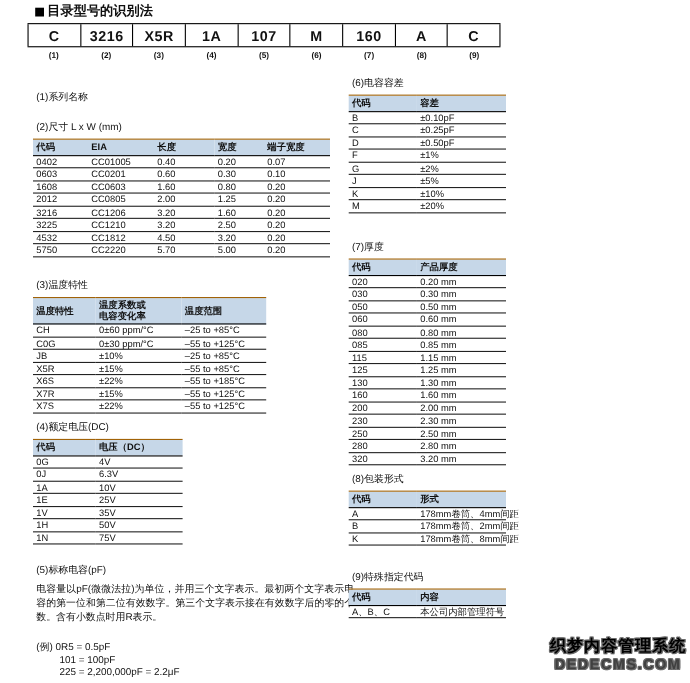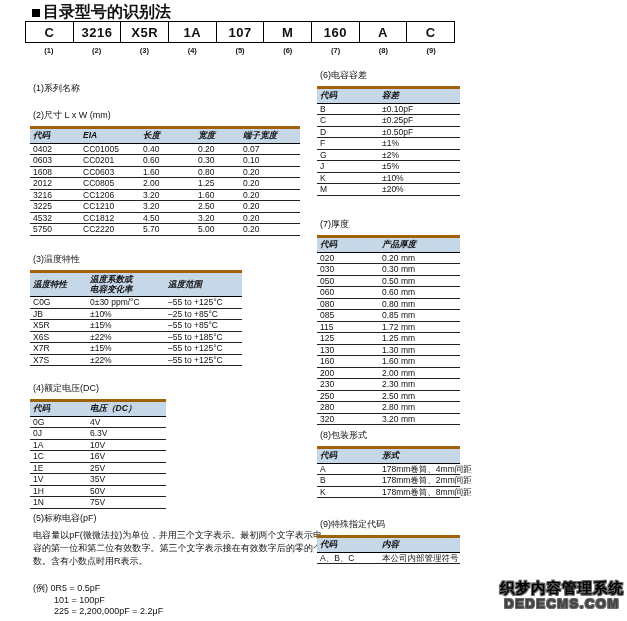--- a/index.html
+++ b/index.html
@@ -5,41 +5,41 @@
   html,body { margin:0; padding:0; }
   body {
     width:627px; height:621px; background:#ffffff; position:relative;
     font-family:"Liberation Sans","DejaVu Sans",sans-serif; color:#111;
     overflow:hidden;
   }
   .page { position:absolute; inset:0; }
 
   
   .doc-title { position:absolute; left:32px; top:2px; display:flex; align-items:center; gap:3px;
-               font-size:16px; font-weight:bold; }
+               font-size:12px; font-weight:bold; }
   .doc-title .sq { width:8px; height:8px; background:#000; display:inline-block; }
 
   
   .pn { position:absolute; left:25px; top:21px; width:430px; }
   .pn-row { display:flex; border-top:1px solid #000; border-bottom:1px solid #000; height:20px; }
   .pn-cell { flex:1; display:flex; align-items:center; justify-content:center;
              font-weight:bold; font-size:13px; border-left:1px solid #000; letter-spacing:.5px; }
   .pn-cell:last-child { border-right:1px solid #000; }
   .pn-labels { display:flex; margin-top:3px; }
   .pn-label { flex:1; text-align:center; font-size:7.5px; font-weight:bold; }
 
   
   .sec { position:absolute; }
   .sec-heading { font-size:9px; font-weight:400; padding-left:3px; margin-bottom:4px; white-space:nowrap; }
 
   
   .dt { border-collapse:collapse; table-layout:fixed; width:100%; }
   .dt th { background:#c6d7e8; font-size:8.5px; font-weight:bold; text-align:left;
-           padding:2px 0 2px 3px; border-top:3px solid #a16207; border-bottom:1.5px solid #000;
-           white-space:pre-line; vertical-align:middle; line-height:9.5px;font-style:italic; }
+           padding:2px 0 2px 3px; border-top:1px solid #a16207; border-bottom:1.5px solid #000;
+           white-space:pre-line; vertical-align:middle; line-height:9.5px; }
   .dt td { font-size:8.5px; padding:1px 0 0 3px; line-height:9.5px;
            border-bottom:1px solid #222; white-space:nowrap; }
 
   
   .cap-para { font-size:9px; line-height:13px; margin:0; padding-left:3px; text-align:justify; }
   .cap-examples { margin-top:15px; padding-left:3px; }
   .cap-example { font-size:9px; line-height:11.5px; }
   .cap-example:not(:first-child) { padding-left:21px; }
 
   
@@ -195,20 +195,25 @@
           <thead>
             <tr>
               <th>温度特性</th>
               <th>温度系数或
 电容变化率</th>
               <th>温度范围</th>
             </tr>
           </thead>
           <tbody>
             <tr>
+              <td>CH</td>
+              <td>0±60 ppm/°C</td>
+              <td>–25 to +85°C</td>
+            </tr>
+            <tr>
               <td>C0G</td>
               <td>0±30 ppm/°C</td>
               <td>–55 to +125°C</td>
             </tr>
             <tr>
               <td>JB</td>
               <td>±10%</td>
               <td>–25 to +85°C</td>
             </tr>
             <tr>
@@ -255,24 +260,20 @@
               <td>0G</td>
               <td>4V</td>
             </tr>
             <tr>
               <td>0J</td>
               <td>6.3V</td>
             </tr>
             <tr>
               <td>1A</td>
               <td>10V</td>
-            </tr>
-            <tr>
-              <td>1C</td>
-              <td>16V</td>
             </tr>
             <tr>
               <td>1E</td>
               <td>25V</td>
             </tr>
             <tr>
               <td>1V</td>
               <td>35V</td>
             </tr>
             <tr>
@@ -384,21 +385,21 @@
             <tr>
               <td>080</td>
               <td>0.80 mm</td>
             </tr>
             <tr>
               <td>085</td>
               <td>0.85 mm</td>
             </tr>
             <tr>
               <td>115</td>
-              <td>1.72 mm</td>
+              <td>1.15 mm</td>
             </tr>
             <tr>
               <td>125</td>
               <td>1.25 mm</td>
             </tr>
             <tr>
               <td>130</td>
               <td>1.30 mm</td>
             </tr>
             <tr>

